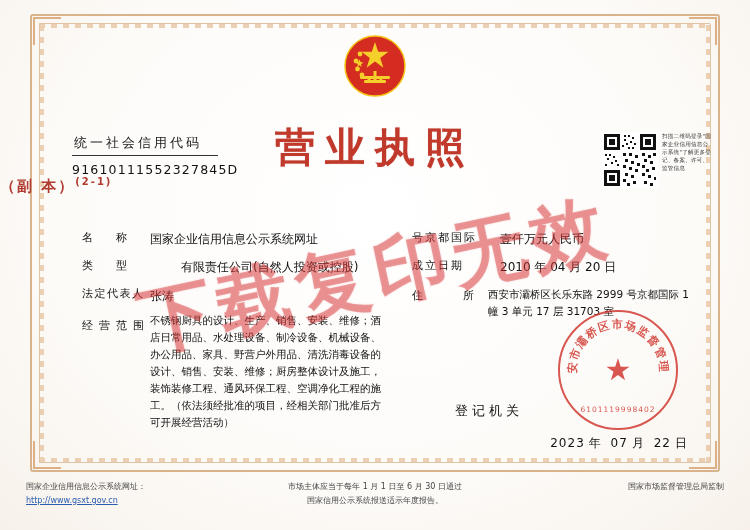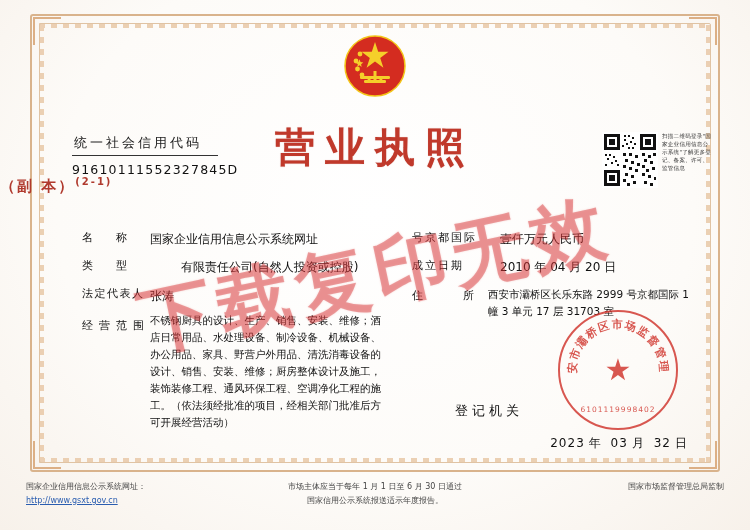--- a/index.html
+++ b/index.html
@@ -292,22 +292,22 @@
       </defs>
       <text font-size="11" fill="#d0342c" font-weight="bold" letter-spacing="1.6">
         <textPath href="#arc" startOffset="50%" text-anchor="middle">西安市灞桥区市场监督管理局</textPath>
       </text>
     </svg>
     <div class="seal-bottom">6101119998402</div>
   </div>
 
   <div class="date-line">
     <span>2023</span><b>年</b>
-    <span>03</span><b>月</b>
-    <span>32</span><b>日</b>
+    <span>07</span><b>月</b>
+    <span>22</span><b>日</b>
   </div>
 
   <div class="watermark">下载复印无效</div>
 
   <div class="footer">
     <div class="foot-left">
       <div>国家企业信用信息公示系统网址：</div>
       <a href="#">http://www.gsxt.gov.cn</a>
     </div>
     <div class="foot-center">

